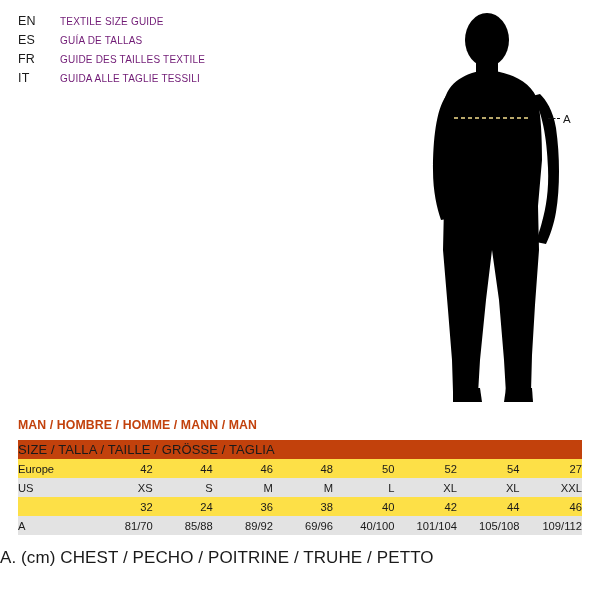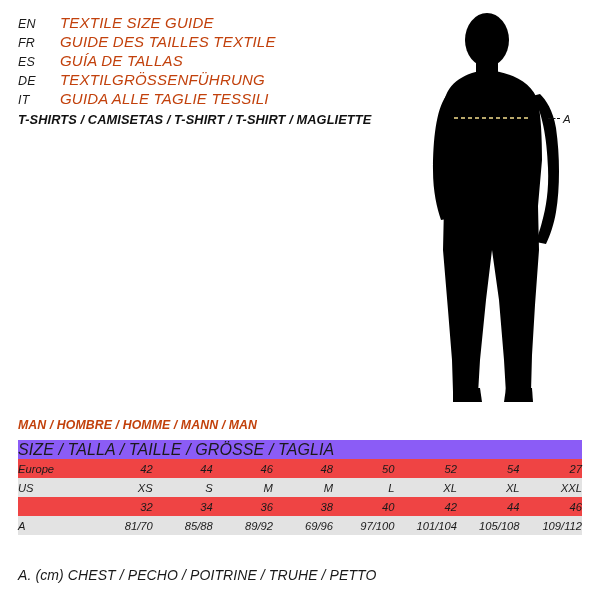--- a/index.html
+++ b/index.html
@@ -12,21 +12,20 @@
     height: 600px;
     font-family: "Liberation Sans", sans-serif;
     color: #1a1a1a;
     position: relative;
     overflow: hidden;
   }
   .page {
     position: relative;
     width: 600px;
     height: 568px;
-    font-style: italic;
   }
 
   
   .lang-block {
     position: absolute;
     left: 18px;
     top: 14px;
     width: 380px;
   }
   .lang-row {
@@ -34,23 +33,23 @@
     align-items: baseline;
     height: 19px;
   }
   .lang-code {
     width: 42px;
     font-size: 12.5px;
     letter-spacing: .2px;
     color: #1a1a1a;
   }
   .lang-text {
-    font-size: 15px;
+    font-size: 10px;
     letter-spacing: .2px;
-    color: #c2410c;
+    color: #701a75;
   }
 
   
   .cat-block {
     position: absolute;
     left: 18px;
     top: 110px;
     width: 400px;
   }
   .cat-line {
@@ -104,76 +103,70 @@
     border-collapse: collapse;
     font-size: 11.2px;
   }
   table.size-table td {
     padding: 0;
     height: 19px;
     vertical-align: middle;
     color: #1a1a1a;
   }
   .row-head td {
-    background: #8b5cf6;
-    font-size: 16px;
+    background: #c2410c;
+    font-size: 13px;
     letter-spacing: .1px;
     margin-left: 40px;
   }
   .row-alt td { background: #e3e3e3; }
-  .row-plain td { background: #ef4444; }
+  .row-plain td { background: #fde047; }
   .row-last td { background: #e3e3e3; }
   td.label-col {
     width: 84px;
     padding-left: 4px;
   }
   td.val {
     width: 68px;
     text-align: right;
   }
   .footnote {
     position: absolute;
-    left: 18px;
+    left: 0;
     top: 548px;
-    font-size: 14px;
-    letter-spacing: .1px;
-    color: #1a1a1a;
-    margin-top: 19px;
+    font-size: 17px;
+    letter-spacing: .1px;
+    color: #1a1a1a;
   }
 </style>
 </head>
 <body>
 
 <div class="page">
 
   <div class="lang-block">
     <div class="lang-row">
       <span class="lang-code">EN</span>
       <span class="lang-text">TEXTILE SIZE GUIDE</span>
     </div>
     <div class="lang-row">
+      <span class="lang-code">ES</span>
+      <span class="lang-text">GUÍA DE TALLAS</span>
+    </div>
+    <div class="lang-row">
       <span class="lang-code">FR</span>
       <span class="lang-text">GUIDE DES TAILLES TEXTILE</span>
     </div>
     <div class="lang-row">
-      <span class="lang-code">ES</span>
-      <span class="lang-text">GUÍA DE TALLAS</span>
-    </div>
-    <div class="lang-row">
-      <span class="lang-code">DE</span>
-      <span class="lang-text">TEXTILGRÖSSENFÜHRUNG</span>
-    </div>
-    <div class="lang-row">
       <span class="lang-code">IT</span>
       <span class="lang-text">GUIDA ALLE TAGLIE TESSILI</span>
     </div>
   </div>
 
   <div class="cat-block">
-    <div class="cat-line">T-SHIRTS / CAMISETAS / T-SHIRT / T-SHIRT / MAGLIETTE</div>
   </div>
 
   <div class="figure-wrap">
     <svg class="figure-svg" width="200" height="395" viewBox="0 0 200 395">
 
       <ellipse cx="87" cy="30" rx="22" ry="27" fill="#000000"></ellipse>
 
       <rect x="76" y="50" width="22" height="16" fill="#000000"></rect>
 
       <path d="M87 60
@@ -241,35 +234,35 @@
         <td class="val">M</td>
         <td class="val">M</td>
         <td class="val">L</td>
         <td class="val">XL</td>
         <td class="val">XL</td>
         <td class="val">XXL</td>
       </tr>
       <tr class="row-plain">
         <td class="label-col"></td>
         <td class="val">32</td>
-        <td class="val">34</td>
+        <td class="val">24</td>
         <td class="val">36</td>
         <td class="val">38</td>
         <td class="val">40</td>
         <td class="val">42</td>
         <td class="val">44</td>
         <td class="val">46</td>
       </tr>
       <tr class="row-last">
         <td class="label-col">A</td>
         <td class="val">81/70</td>
         <td class="val">85/88</td>
         <td class="val">89/92</td>
         <td class="val">69/96</td>
-        <td class="val">97/100</td>
+        <td class="val">40/100</td>
         <td class="val">101/104</td>
         <td class="val">105/108</td>
         <td class="val">109/112</td>
       </tr>
     </tbody>
   </table>
 
   <div class="footnote">A. (cm) CHEST / PECHO / POITRINE / TRUHE / PETTO</div>
 
 </div>

